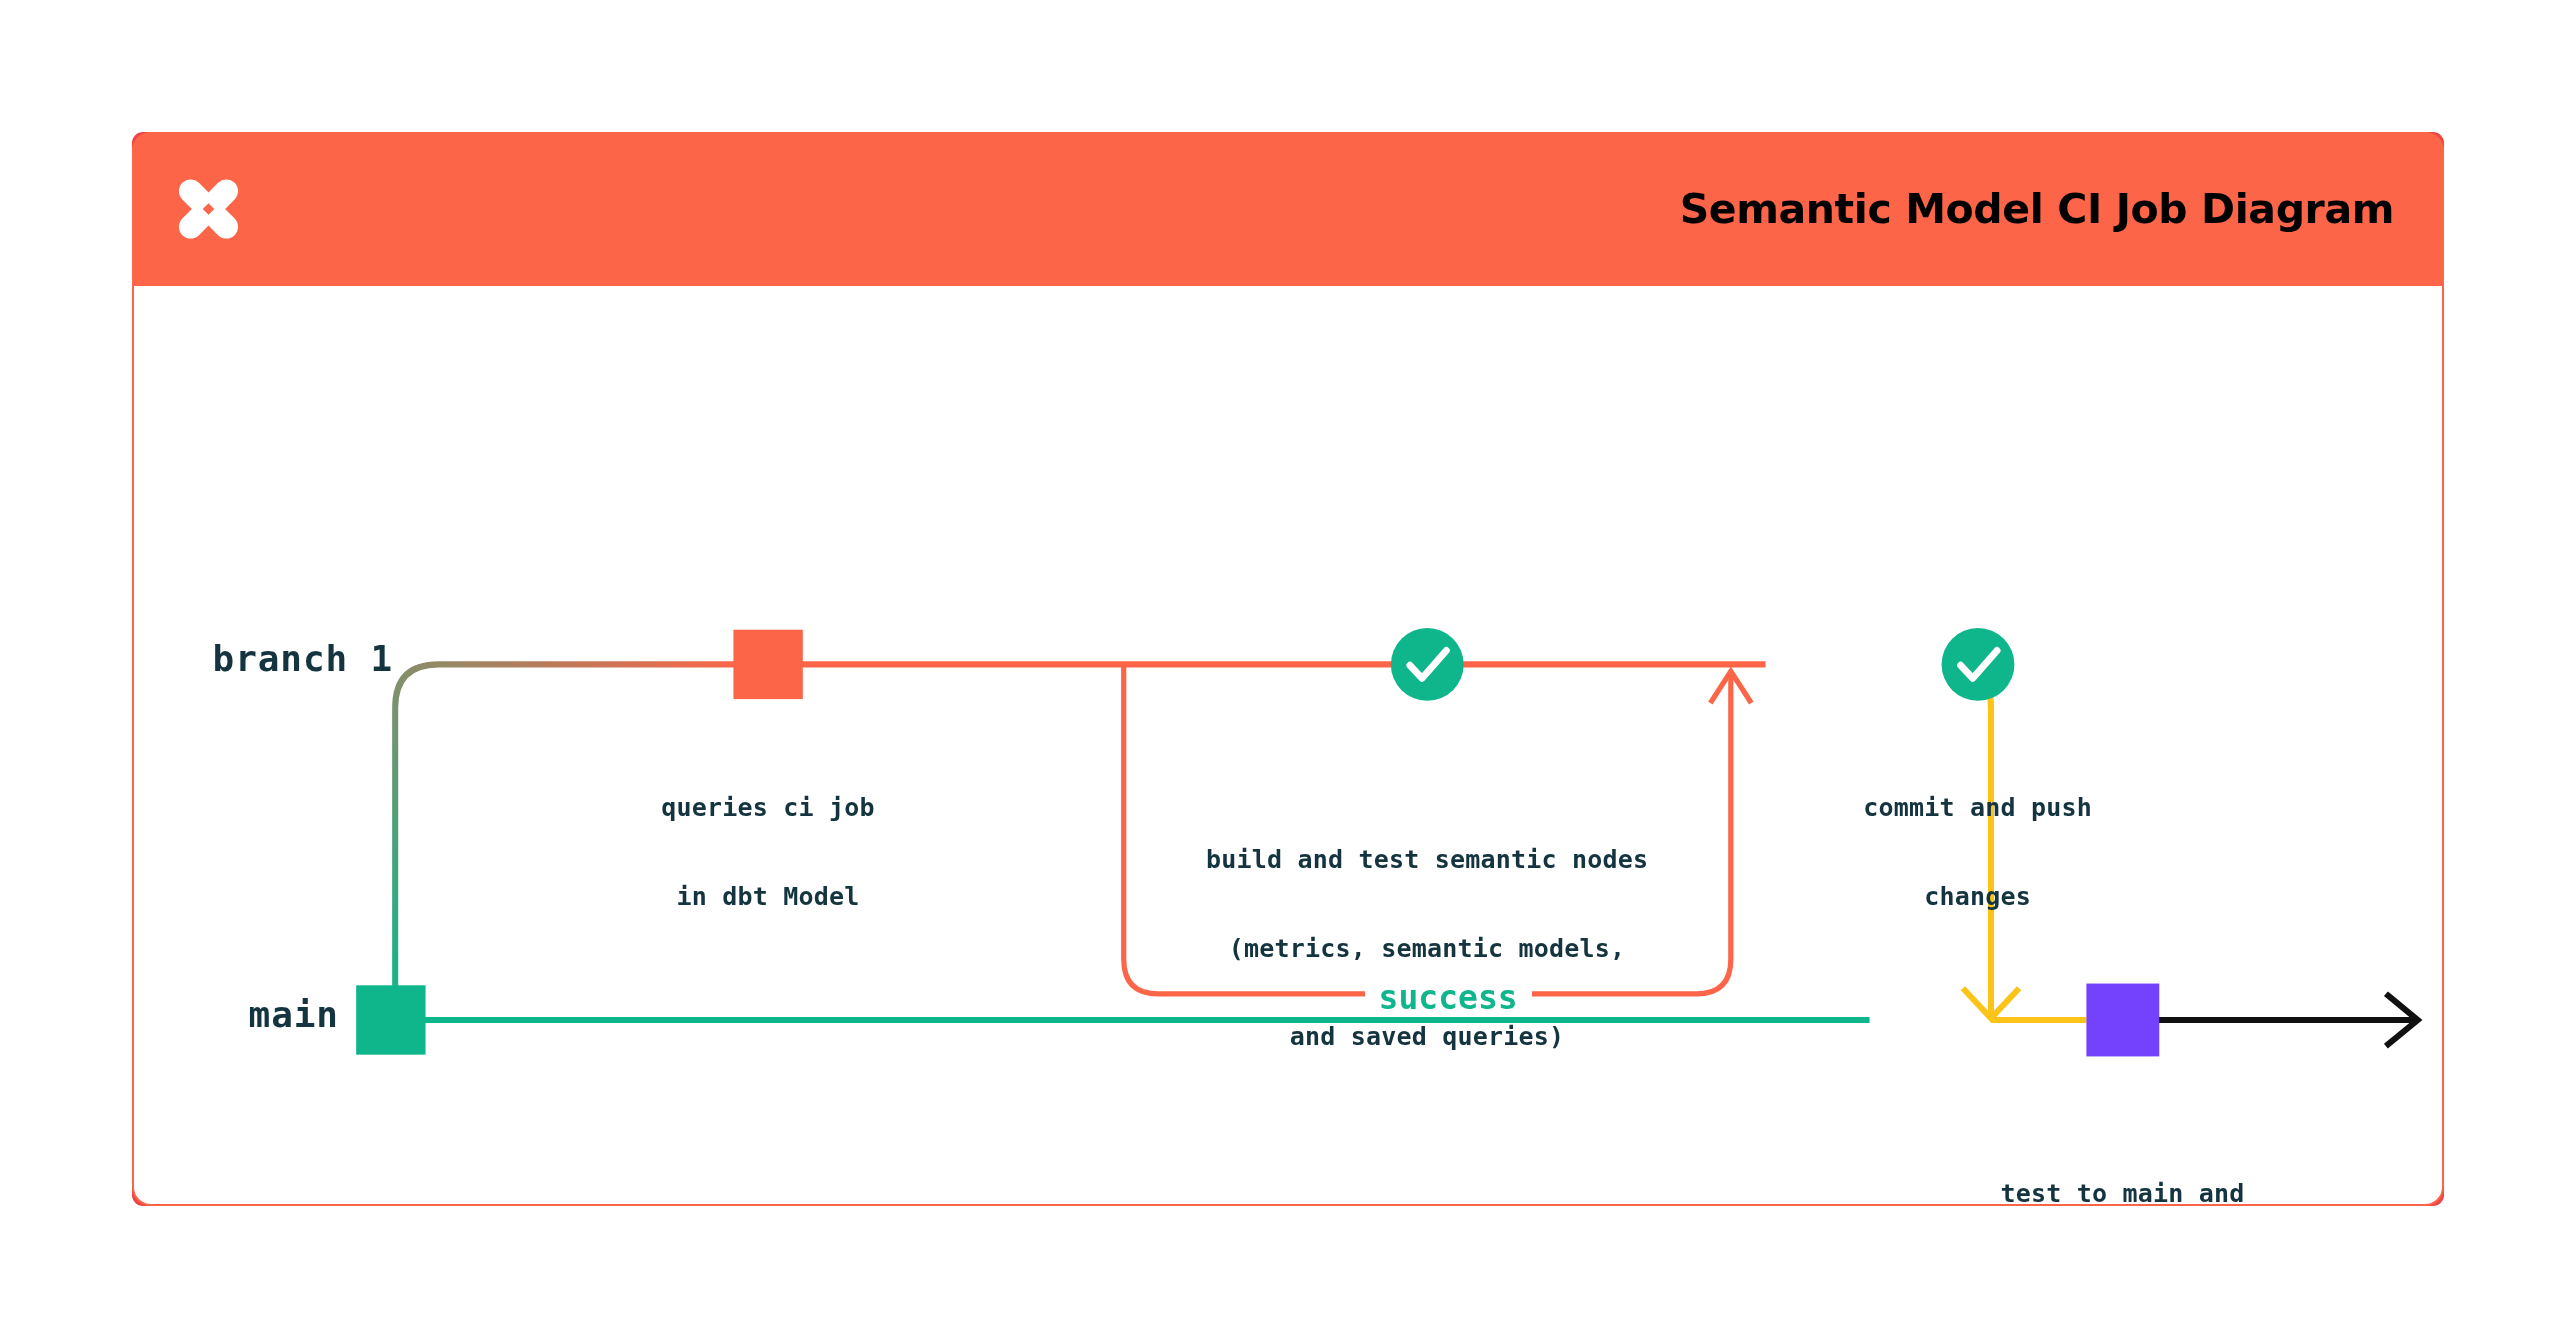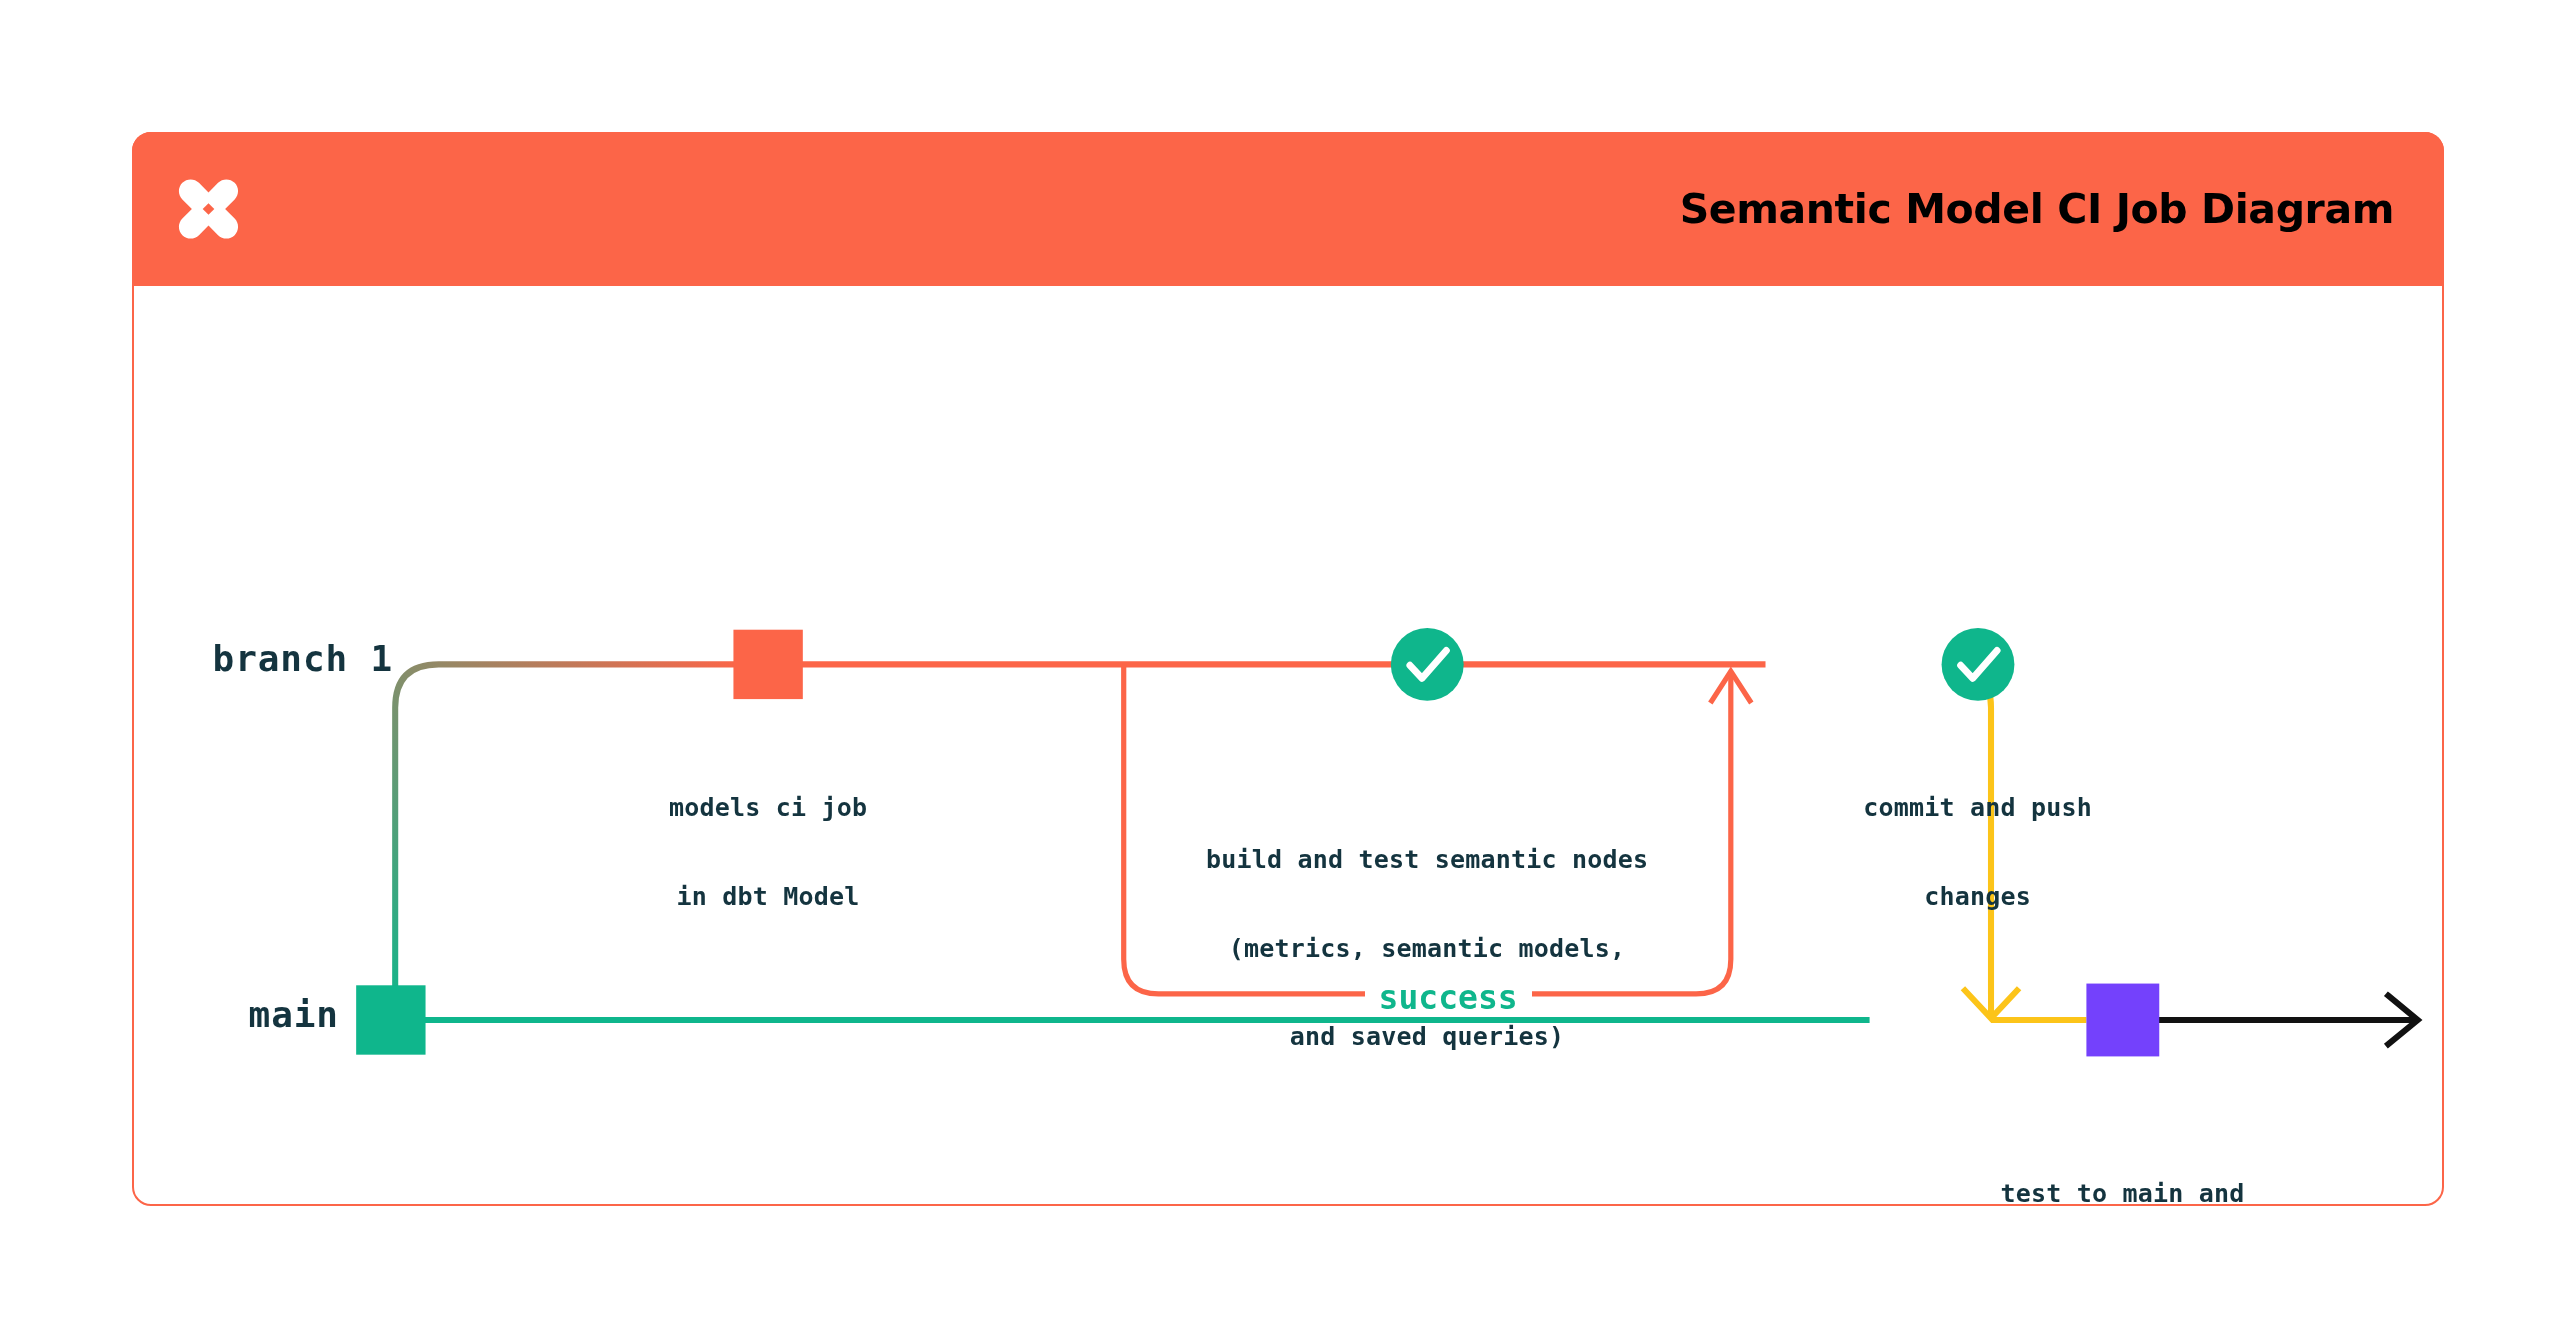--- a/index.html
+++ b/index.html
@@ -21,21 +21,21 @@
     background: #ffffff;
   }
 
   
   .card {
     position: absolute;
     left: 132px;
     top: 132px;
     width: 2312px;
     height: 1074px;
-    border-radius: 30px;
+    border-radius: 11px;
     background: #ef4444;
     box-sizing: border-box;
   }
 
   .card-body {
     position: absolute;
     left: 0;
     top: 0;
     width: 100%;
     height: 100%;
@@ -212,21 +212,21 @@
           <circle cx="2125" cy="420" r="42" fill="#0FB68C"></circle>
           <polyline points="2105,421 2119,436 2147,404" fill="none" stroke="#ffffff" stroke-width="8" stroke-linecap="round" stroke-linejoin="round"></polyline>
         </g>
       </svg>
 
       <div class="lbl branch-name" style="left:78px; top:338px;">branch 1</div>
 
       <div class="lbl branch-name" style="left:78px; top:694px;margin-left:36px;">main</div>
 
       <div class="lbl node-caption" style="left:486px; top:434px; width:295px;">
-        <div>models ci job</div>
+        <div>queries ci job</div>
         <div>in dbt Model</div>
       </div>
 
       <div class="lbl node-caption" style="left:963px; top:486px; width:659px;">
         <div>build and test semantic nodes</div>
         <div>(metrics, semantic models,</div>
         <div>and saved queries)</div>
       </div>
 
       <div class="lbl node-caption" style="left:1635px; top:434px; width:416px;text-align:center;">

